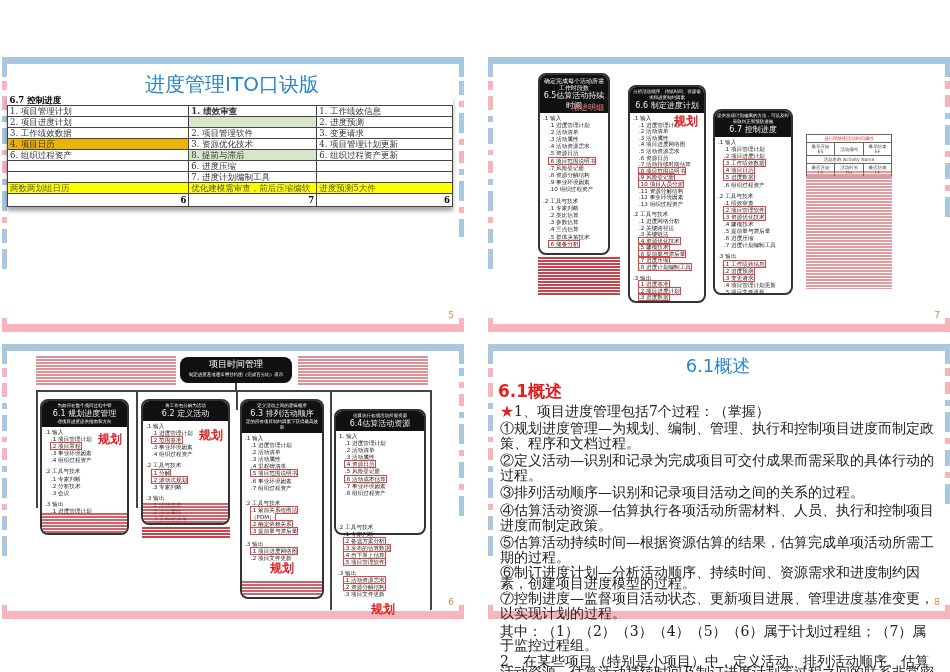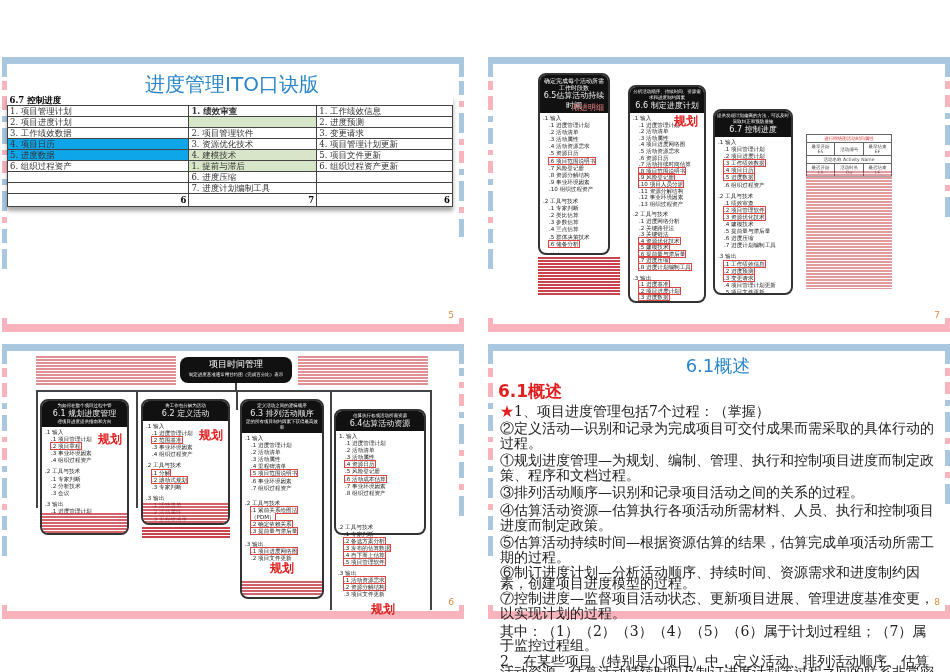--- a/index.html
+++ b/index.html
@@ -23,21 +23,21 @@
 
   
   .s1-title { position: absolute; left: 0; right: 0; top: 14px; text-align: center;
     color: #2a86c8; font-size: 20px; }
   .ito { position: absolute; left: 7px; top: 38px; width: 446px; border-collapse: collapse;
     font-family: "DejaVu Serif", "Liberation Serif", serif; font-size: 8.5px; color: #333;
     box-shadow: 0 4px 4px rgba(0,0,0,0.35); background:#fff; }
   .ito td { border: 1px solid #444; height: 10.5px; padding: 0 2px; white-space: nowrap; line-height: 10px; }
   .ito td.head { border: none; font-weight: bold; color: #000; }
   .ito .c1 { width: 182px; } .ito .c2 { width: 128px; font-weight: bold; } .ito .c3 { width: 136px; }
-  .ito .peach { background: #0ea5e9; }
+  .ito .peach { background: #eab308; }
   .ito .green { background: #d7e6c8; }
   .ito .yellow { background: #ffff00; color: #555; }
   .ito .cnt { text-align: right; font-weight: bold; color: #000; height: 13px; }
 
   
   .card { position: absolute; border: 2px solid #333; border-radius: 8px; background: #fff; overflow: hidden; }
   .card .ch { background: #111; color: #fff; text-align: center; font-size: 6px; line-height: 7px; padding: 2px 2px; }
   .card .ch .t { font-size: 8px; line-height: 10px; color: #eee; }
   .card .body { padding: 2px 3px; font-size: 5.6px; line-height: 7.1px; color: #222; }
   .card .body .ind { padding-left: 6px; }
@@ -124,38 +124,38 @@
         <td>3. 工作绩效数据</td>
         <td>2. 项目管理软件</td>
         <td>3. 变更请求</td>
           </tr>
       <tr>
         <td class="peach">4. 项目日历</td>
         <td>3. 资源优化技术</td>
         <td>4. 项目管理计划更新</td>
           </tr>
       <tr>
-        <td class="peach">5. 进度数据</td>
-        <td class="green">4. 建模技术</td>
-        <td>5. 项目文件更新</td>
-          </tr>
-      <tr>
         <td>6. 组织过程资产</td>
-        <td class="green">1. 提前与滞后</td>
+        <td class="green">8. 提前与滞后</td>
         <td>6. 组织过程资产更新</td>
           </tr>
       <tr>
         <td></td>
         <td>6. 进度压缩</td>
         <td></td>
           </tr>
       <tr>
         <td></td>
         <td>7. 进度计划编制工具</td>
         <td></td>
+          </tr>
+      <tr>
+        <td class="yellow">两数两划组日历</td>
+        <td class="yellow">优化建模需审查，前后压缩编软</td>
+        <td class="yellow">进度预测5大件</td>
           </tr>
       <tr>
         <td class="cnt">6</td>
         <td class="cnt">7</td>
         <td class="cnt">6</td>
           </tr>
     </tbody>
       </table>
 
     <div class="page-num">5</div>
@@ -514,22 +514,22 @@
         <span class="b" style="height:20px"></span>
       </div>
     <div class="bottom-bar"></div>
     <div class="bottom-hook-l"></div>
     <div class="bottom-hook-r"></div>
 
     <div class="s8-title">6.1概述</div>
     <div class="s8-h">6.1概述</div>
     <div class="s8-body">
       <p><span class="star">★</span><span>1、项目进度管理包括7个过程：（掌握）</span></p>
+      <p>①规划进度管理—为规划、编制、管理、执行和控制项目进度而制定政策、程序和文档过程。</p>
       <p>②定义活动—识别和记录为完成项目可交付成果而需采取的具体行动的过程。</p>
-      <p>①规划进度管理—为规划、编制、管理、执行和控制项目进度而制定政策、程序和文档过程。</p>
       <p>③排列活动顺序—识别和记录项目活动之间的关系的过程。</p>
       <p>④估算活动资源—估算执行各项活动所需材料、人员、执行和控制项目进度而制定政策。</p>
       <p>⑤估算活动持续时间—根据资源估算的结果，估算完成单项活动所需工期的过程。</p>
       <p style="line-height:11px;">⑥制订进度计划—分析活动顺序、持续时间、资源需求和进度制约因素，创建项目进度模型的过程。</p>
       <p>⑦控制进度—监督项目活动状态、更新项目进展、管理进度基准变更，以实现计划的过程。</p>
       <p>其中：（1）（2）（3）（4）（5）（6）属于计划过程组；（7）属于监控过程组。</p>
       <p style="line-height:11px;">2、在某些项目（特别是小项目）中，定义活动、排列活动顺序、估算活动资源、估算活动持续时间及制订进度计划等过程之间的联系非常密切，以至于可视为一个过程，由一个人在较短时间内完成。（了解）</p>
     </div>
 
     <div class="page-num">8</div>

